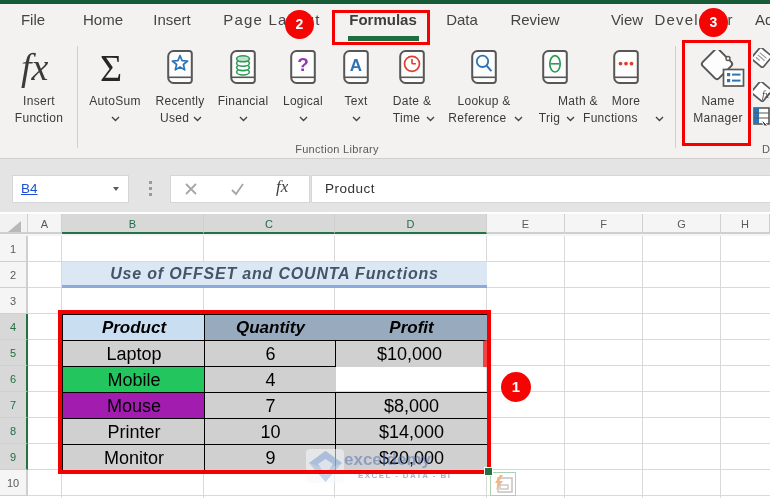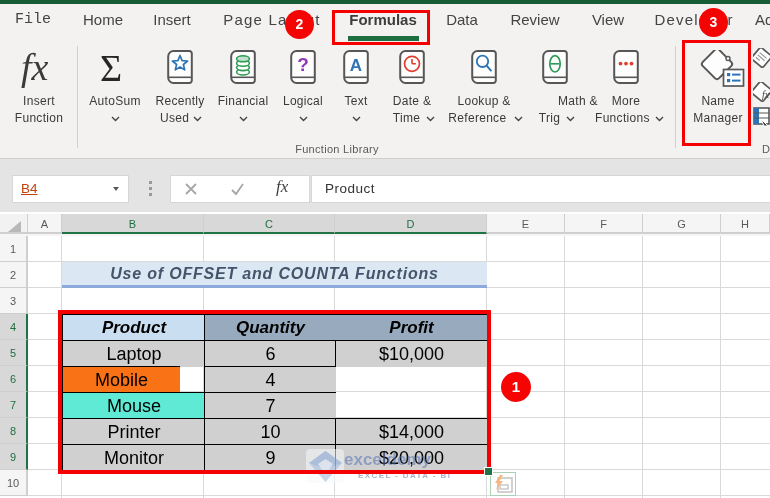--- a/index.html
+++ b/index.html
@@ -26,28 +26,28 @@
       text-align:center;font-size:18px;color:#000;}
   .th{font-weight:bold;font-style:italic;font-size:17px;}
 </style>
 </head>
 <body>
 <div id="app">
 
   <div class="abs" style="left:0;top:0;width:770px;height:4px;background:#185c37;"></div>
 
   <div class="abs" style="left:0;top:4px;width:770px;height:32px;background:#f3f2f1;"></div>
-  <div class="tab" style="left:13px;width:40px;font-family:Liberation Mono, monospace;">File</div>
+  <div class="tab" style="left:13px;width:40px;">File</div>
   <div class="tab" style="left:80px;width:46px;">Home</div>
   <div class="tab" style="left:152px;width:40px;">Insert</div>
   <div class="tab" style="left:222px;width:100px;letter-spacing:1.2px;">Page Layout</div>
   <div class="tab" style="left:347px;width:72px;font-weight:bold;color:#3d3d3d;">Formulas</div>
   <div class="tab" style="left:444px;width:36px;">Data</div>
   <div class="tab" style="left:507px;width:56px;">Review</div>
-  <div class="tab" style="left:589px;width:38px;">View</div>
+  <div class="tab" style="left:608px;width:38px;">View</div>
   <div class="tab" style="left:650px;width:88px;letter-spacing:1.2px;">Developer</div>
   <div class="tab" style="left:755px;width:60px;text-align:left;">Add-ins</div>
 
   <div class="abs" style="left:348px;top:36px;width:71px;height:5px;background:#1e6e41;z-index:3;"></div>
 
   <div class="abs" style="left:0;top:36px;width:770px;height:122px;background:#f3f2f1;"></div>
   <div class="abs" style="left:0;top:158px;width:770px;height:1px;background:#d0cfce;"></div>
 
   <div class="abs" style="left:21px;top:45px;font-family:'Liberation Serif',serif;font-style:italic;font-size:38px;color:#3a3a3a;">fx</div>
   <div class="lbl" style="left:9px;top:93px;width:60px;">Insert</div>
@@ -141,21 +141,21 @@
     </svg>
 
   <svg class="abs" style="left:613px;top:50px;" width="26" height="34" viewBox="0 0 26 34">
     <path d="M6.5 1.1 H22.4 a2.4 2.4 0 0 1 2.4 2.4 V30.5 a2.4 2.4 0 0 1 -2.4 2.4 H6.5 a5.3 5.3 0 0 1 -5.3 -5.3 V6.4 a5.3 5.3 0 0 1 5.3 -5.3 Z" fill="#fdfdfd" stroke="#575757" stroke-width="2"></path>
     <path d="M1.2 27.3 H24.8" stroke="#575757" stroke-width="1.6"></path>
     <circle cx="7.5" cy="13.6" r="1.9" fill="#e03e2d"></circle>
     <circle cx="13" cy="13.6" r="1.9" fill="#e03e2d"></circle>
     <circle cx="18.5" cy="13.6" r="1.9" fill="#e03e2d"></circle>
   </svg>
   <div class="lbl" style="left:596px;top:93px;width:60px;">More</div>
-  <div class="lbl" style="left:585px;top:110px;width:82px;">Functions&nbsp;&nbsp;</div>
+  <div class="lbl" style="left:573px;top:110px;width:82px;">Functions&nbsp;&nbsp;</div>
   <svg class="abs" style="left:655px;top:116px;" width="9" height="6">
       <polyline points="1,1 4.5,4.5 8,1" stroke="#444" stroke-width="1.4" fill="none"></polyline>
     </svg>
   <div class="abs" style="left:675px;top:46px;width:1px;height:102px;background:#d2d0ce;"></div>
 
   <svg class="abs" style="left:700px;top:50px;" width="46" height="38" viewBox="0 0 46 38">
     <g transform="rotate(45 17 14)">
       <rect x="5.5" y="2.5" width="23" height="23" rx="3" fill="#fdfdfd" stroke="#575757" stroke-width="2"></rect>
     </g>
     <circle cx="28" cy="8.5" r="2" fill="#fdfdfd" stroke="#575757" stroke-width="1.4"></circle>
@@ -185,21 +185,21 @@
     <rect x="1" y="2" width="5" height="16" fill="#2e74b5"></rect>
     <path d="M1 7 H16 M1 12 H16" stroke="#575757" stroke-width="1.2"></path>
     <path d="M8 13 L15 20 L11 20 Z" fill="#3a3a3a" stroke="#fff" stroke-width="1"></path>
   </svg>
   <div class="lbl" style="left:762px;top:141px;width:40px;text-align:left;color:#5c5a58;font-size:11px;">Defin</div>
 
   <div class="lbl" style="left:287px;top:141px;width:100px;color:#5c5a58;font-size:11px;">Function Library</div>
 
   <div class="abs" style="left:0;top:159px;width:770px;height:53px;background:#e4e4e4;"></div>
   <div class="abs" style="left:12px;top:175px;width:117px;height:28px;background:#fff;border:1px solid #d6d6d6;box-sizing:border-box;"></div>
-  <div class="abs" style="left:21px;top:181px;font-size:13.5px;color:#c2410c;text-decoration:underline;">B4</div>
+  <div class="abs" style="left:21px;top:181px;font-size:13.5px;color:#1d4ed8;text-decoration:underline;">B4</div>
   <div class="abs" style="left:113px;top:187px;width:0;height:0;border-left:3.5px solid transparent;border-right:3.5px solid transparent;border-top:4.5px solid #5a5a5a;"></div>
   <div class="abs" style="left:149px;top:181px;width:3px;height:3px;background:#9a9a9a;box-shadow:0 6px #9a9a9a,0 12px #9a9a9a;"></div>
   <div class="abs" style="left:170px;top:175px;width:140px;height:28px;background:#fff;border:1px solid #d6d6d6;box-sizing:border-box;"></div>
   <div class="abs" style="left:311px;top:175px;width:459px;height:28px;background:#fff;border:1px solid #d6d6d6;border-right:none;box-sizing:border-box;"></div>
   <div class="abs" style="left:325px;top:181px;font-size:13.5px;letter-spacing:0.5px;color:#333;">Product</div>
   <svg class="abs" style="left:184px;top:182px;" width="14" height="14">
       <path d="M2 2 L12 12 M12 2 L2 12" stroke="#a6a6a6" stroke-width="1.8" fill="none"></path>
     </svg>
   <svg class="abs" style="left:230px;top:182px;" width="15" height="14">
       <path d="M2 8 L6 12 L13 2" stroke="#a6a6a6" stroke-width="1.8" fill="none"></path>
@@ -249,27 +249,28 @@
 
   <div class="abs" style="left:62px;top:262px;width:425px;height:23px;background:#dbe7f3;border-bottom:3px solid #8ea9db;
        font-weight:bold;font-style:italic;font-size:16px;letter-spacing:0.8px;color:#44546a;text-align:center;line-height:24px;">Use of OFFSET and COUNTA Functions</div>
 
   <div class="tc th" style="left:62px;top:314px;width:143px;height:27px;background:#c9def1;line-height:26px;">Product</div>
   <div class="tc th" style="left:335px;top:314px;width:153px;height:27px;background:#98abbe;border-right:1px solid #000;line-height:26px;">Profit</div>
   <div class="tc th" style="left:204px;top:314px;width:132px;height:27px;background:#98abbe;line-height:26px;">Quantity</div>
 
   <div class="tc" style="left:62px;top:340px;width:143px;height:27px;background:#d0d0d0;line-height:27px;">Laptop</div>
   <div class="tc" style="left:204px;top:340px;width:132px;height:27px;background:#d0d0d0;line-height:27px;">6</div>
-  <div class="tc" style="left:335px;top:340px;width:153px;height:27px;background:#d0d0d0;border-right:1px solid #ef4444;line-height:27px;">$10,000</div>
-
-  <div class="tc" style="left:62px;top:366px;width:118px;height:27px;background:#f97316;line-height:27px;">Mobile</div>
+  <div class="tc" style="left:335px;top:340px;width:153px;height:27px;background:#d0d0d0;border-right:5px solid #ef4444;line-height:27px;">$10,000</div>
+
+  <div class="tc" style="left:62px;top:366px;width:143px;height:27px;background:#22c55e;line-height:27px;">Mobile</div>
   <div class="tc" style="left:204px;top:366px;width:132px;height:27px;background:#d0d0d0;line-height:27px;">4</div>
 
-  <div class="tc" style="left:62px;top:392px;width:143px;height:27px;background:#5eead4;line-height:27px;">Mouse</div>
+  <div class="tc" style="left:62px;top:392px;width:143px;height:27px;background:#a21caf;line-height:27px;">Mouse</div>
   <div class="tc" style="left:204px;top:392px;width:132px;height:27px;background:#d0d0d0;line-height:27px;">7</div>
+  <div class="tc" style="left:335px;top:392px;width:153px;height:27px;background:#d0d0d0;border-right:1px solid #000;line-height:27px;">$8,000</div>
 
   <div class="tc" style="left:62px;top:418px;width:143px;height:27px;background:#d0d0d0;line-height:27px;">Printer</div>
   <div class="tc" style="left:204px;top:418px;width:132px;height:27px;background:#d0d0d0;line-height:27px;">10</div>
   <div class="tc" style="left:335px;top:418px;width:153px;height:27px;background:#d0d0d0;border-right:1px solid #000;line-height:27px;">$14,000</div>
 
   <div class="tc" style="left:62px;top:444px;width:143px;height:27px;background:#d0d0d0;border-bottom:1px solid #000;line-height:27px;">Monitor</div>
   <div class="tc" style="left:204px;top:444px;width:132px;height:27px;background:#d0d0d0;border-bottom:1px solid #000;line-height:27px;">9</div>
   <div class="tc" style="left:335px;top:444px;width:153px;height:27px;background:#d0d0d0;border-right:1px solid #000;border-bottom:1px solid #000;line-height:27px;">$20,000</div>
 
   <div class="abs" style="left:60px;top:312px;width:426px;height:156px;border:2px solid #217346;"></div>

